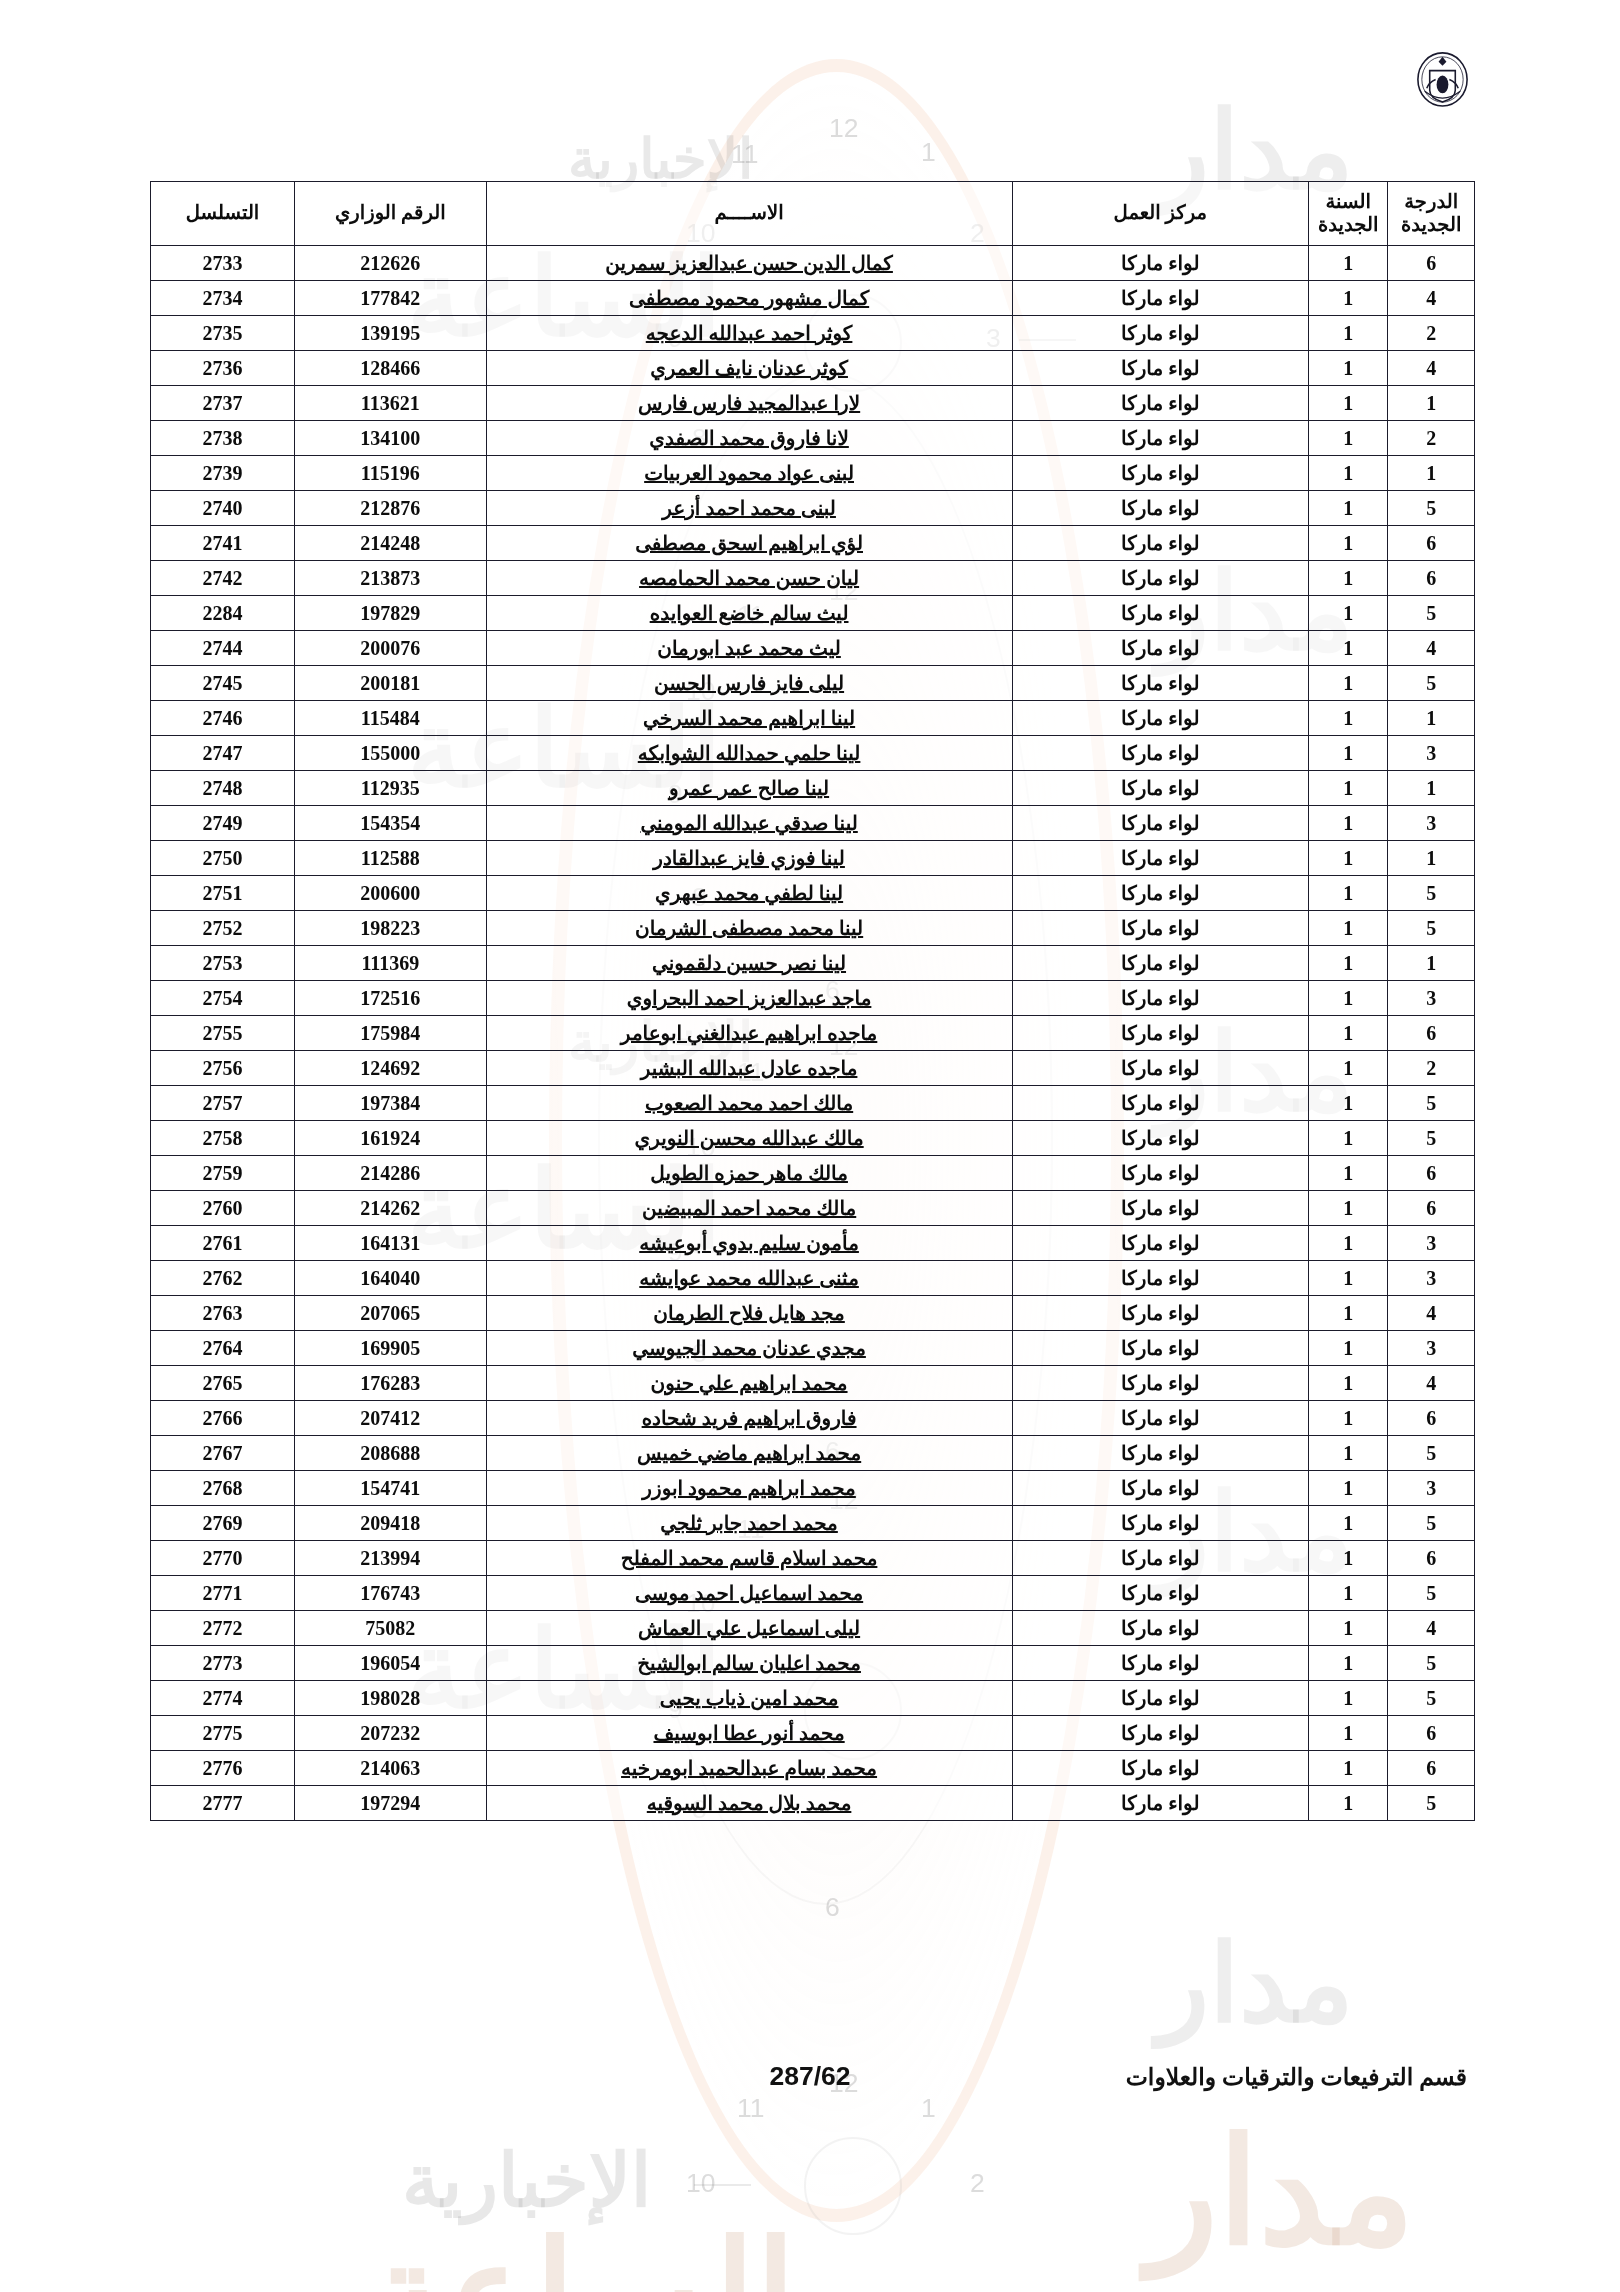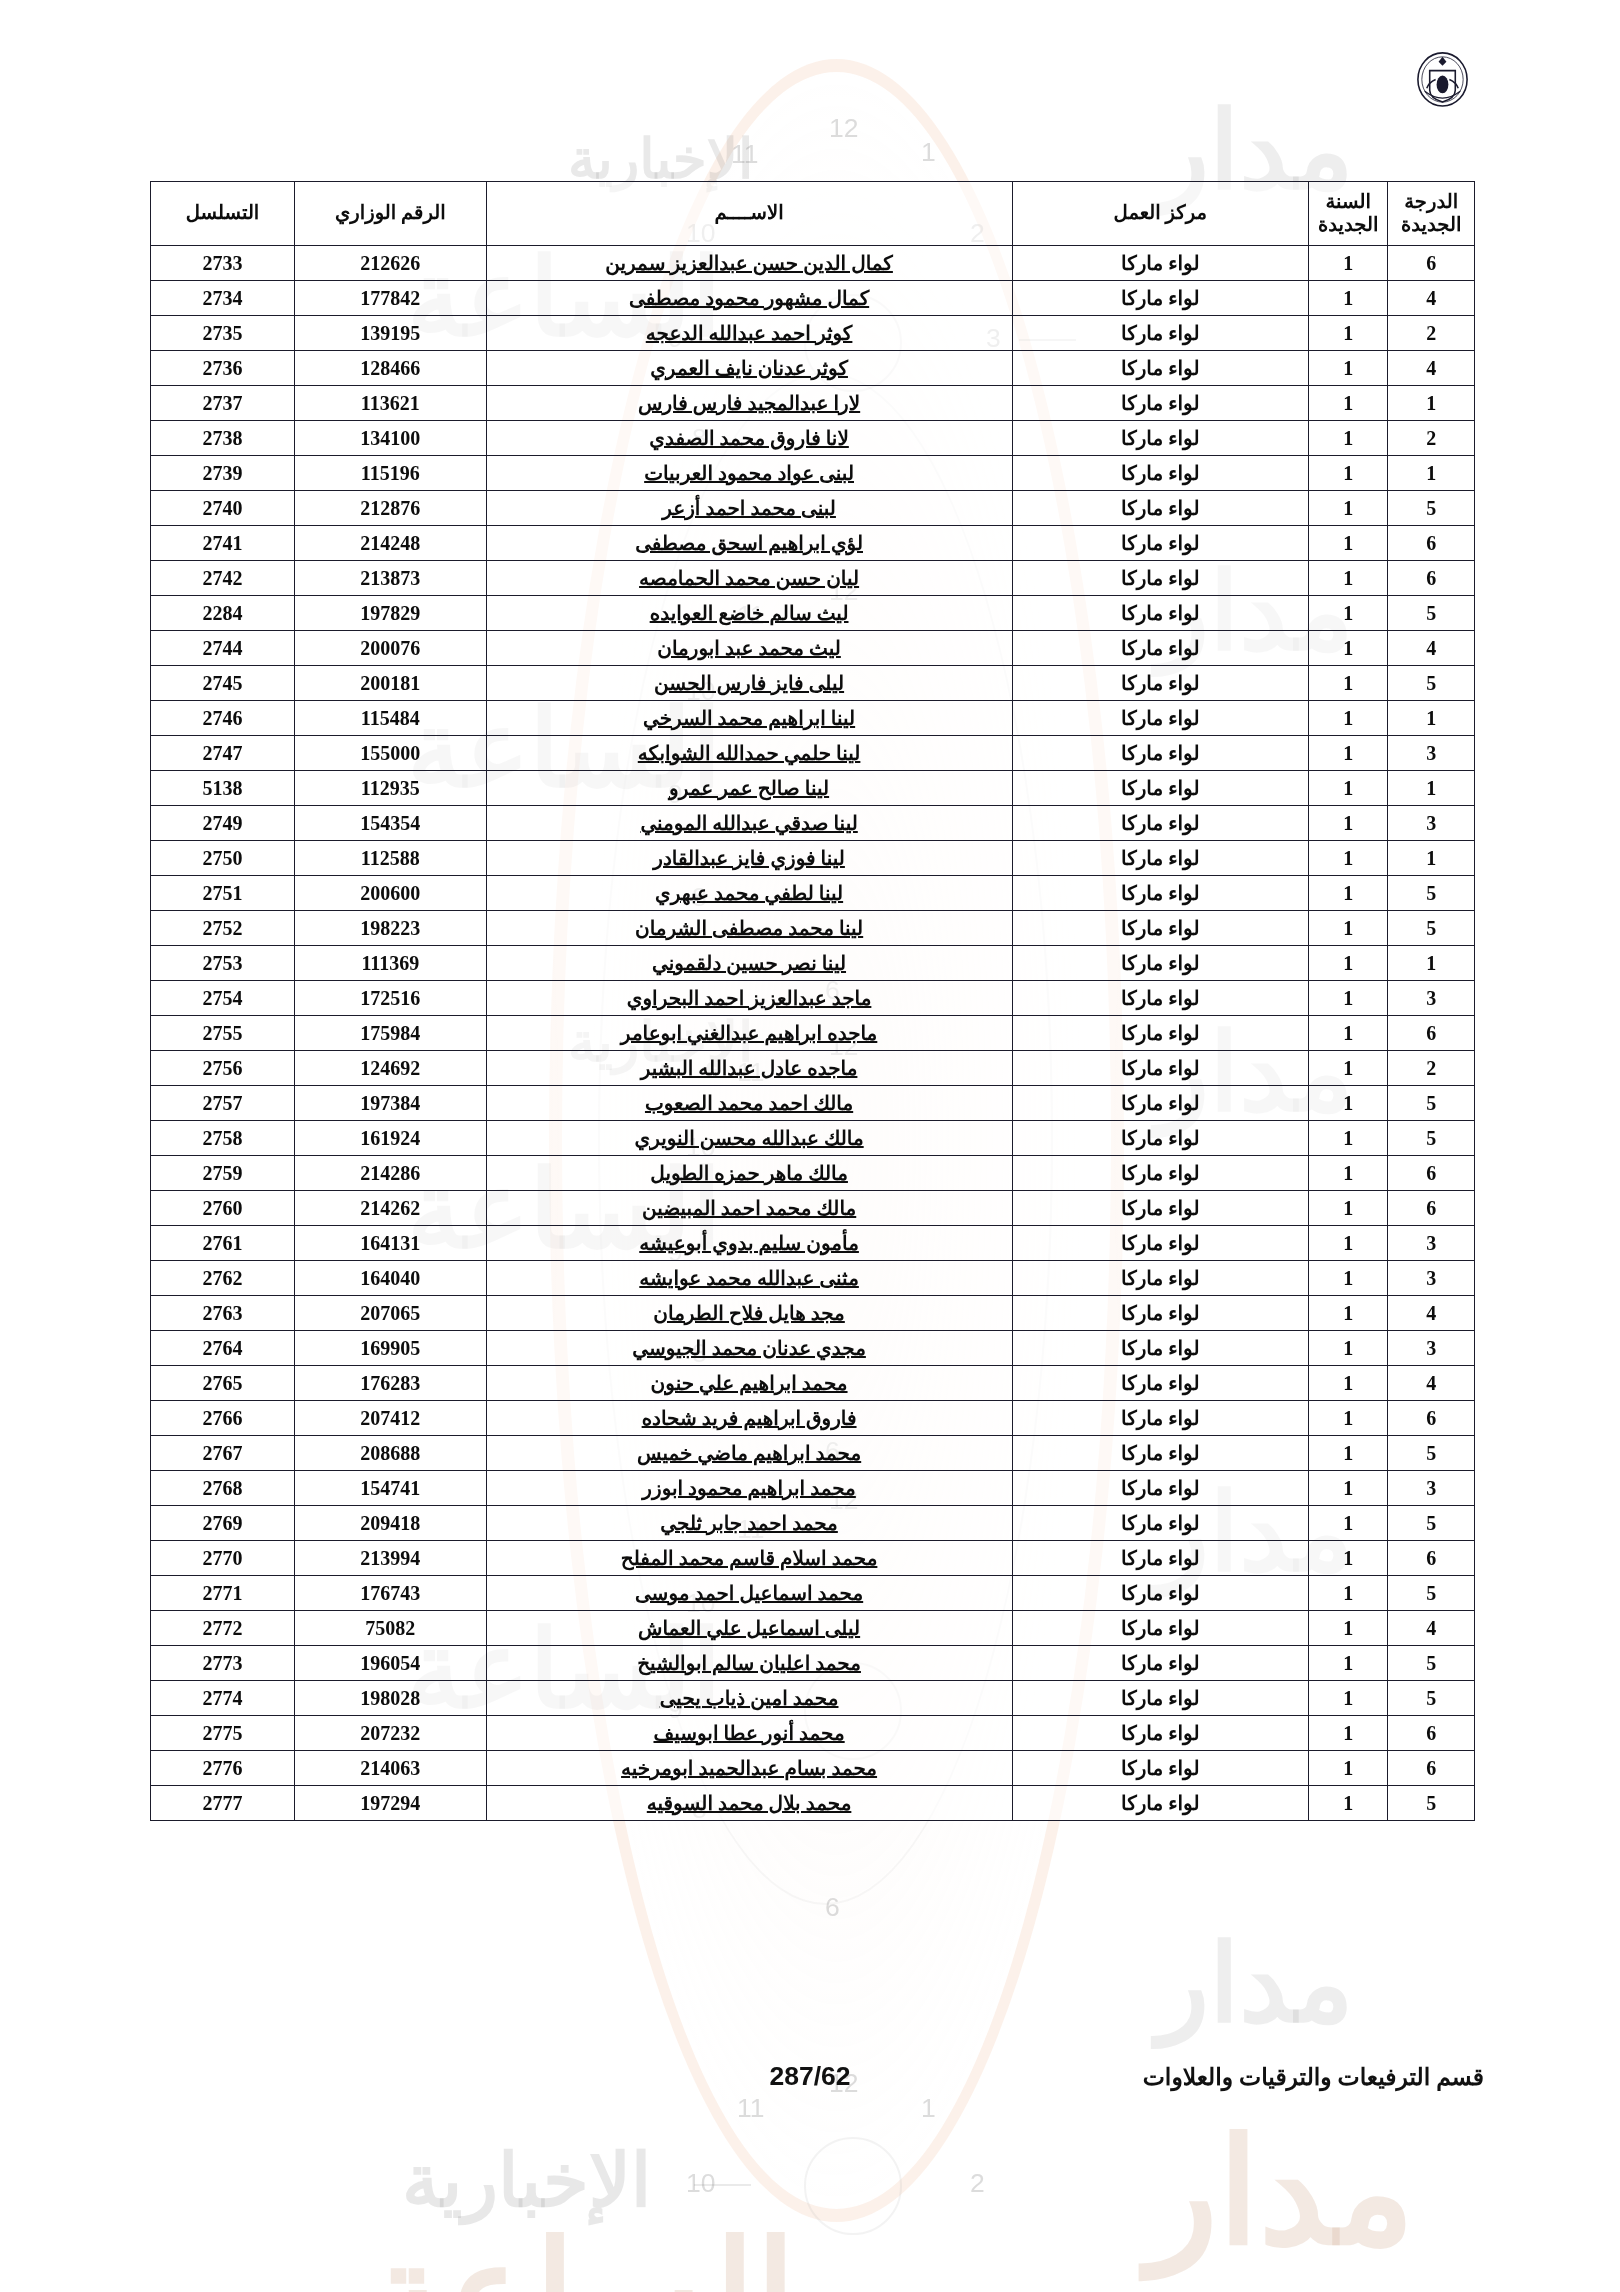--- a/index.html
+++ b/index.html
@@ -149,21 +149,21 @@
 
   col.w-degree { width: 71px; }
   col.w-year   { width: 65px; }
   col.w-place  { width: 243px; }
   col.w-name   { width: 431px; }
   col.w-minno  { width: 157px; }
   col.w-seq    { width: 118px; }
   .footer-dept {
     position: absolute;
     top: 2063px;
-    right: 136px;
+    right: 153px;
     font-size: 23.5px;
     font-weight: bold;
     font-family: "Liberation Serif", "DejaVu Serif", serif;
     color: #111;
   }
   .footer-page {
     position: absolute;
     top: 2061px;
     left: 0;
     right: 0;
@@ -403,21 +403,21 @@
           <td class="c-name">لينا حلمي حمدالله الشوابكه</td>
           <td class="c-seq">155000</td>
           <td class="c-seq">2747</td>
         </tr>
         <tr>
           <td class="c-min">1</td>
           <td class="c-min">1</td>
           <td class="c-place">لواء ماركا</td>
           <td class="c-name">لينا صالح عمر عمرو</td>
           <td class="c-seq">112935</td>
-          <td class="c-seq">5138</td>
+          <td class="c-seq">2748</td>
         </tr>
         <tr>
           <td class="c-min">3</td>
           <td class="c-min">1</td>
           <td class="c-place">لواء ماركا</td>
           <td class="c-name">لينا صدقي عبدالله المومني</td>
           <td class="c-seq">154354</td>
           <td class="c-seq">2749</td>
         </tr>
         <tr>

